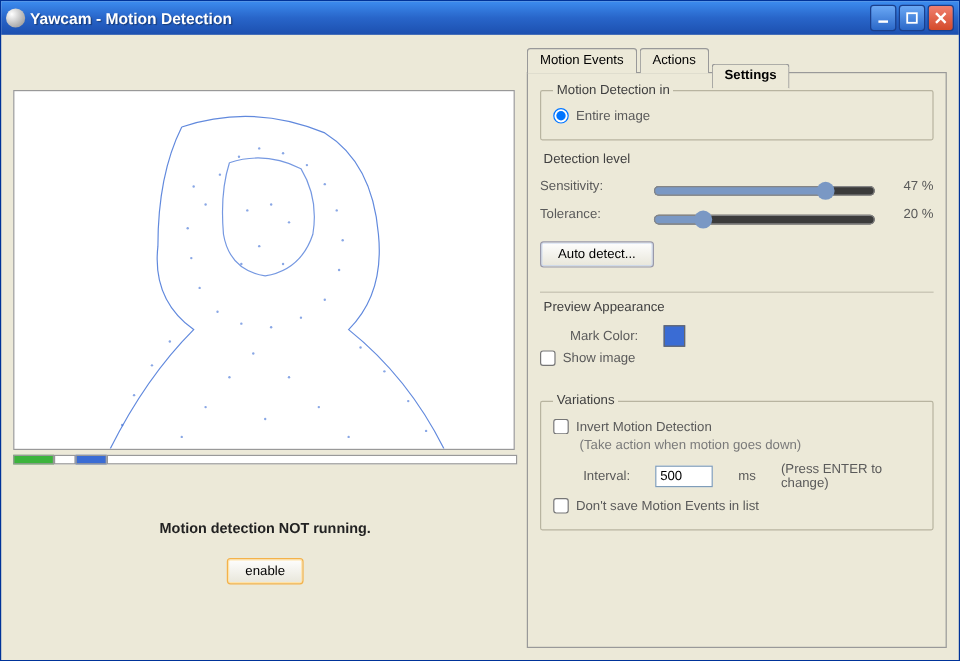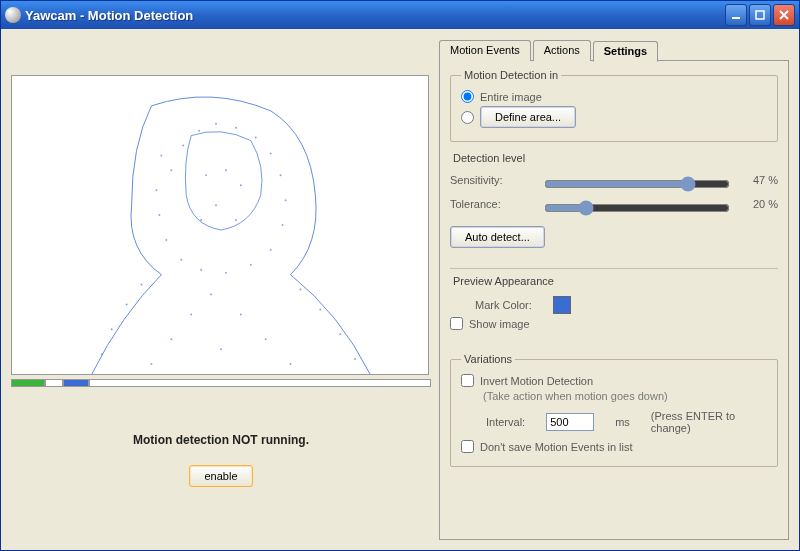--- a/index.html
+++ b/index.html
@@ -119,21 +119,21 @@
   border-radius: 3px 3px 0 0;
   margin-right: 2px;
   font-size: 11px;
   cursor: pointer;
   position: relative;
   top: 1px;
 }
 .tab.active {
   background: #ece9d8;
   font-weight: bold;
-  top: 2px;
+  top: 14px;
   border-bottom: 1px solid #ece9d8;
 }
 .tab-panel {
   flex: 1;
   border: 1px solid #999;
   background: #ece9d8;
   padding: 8px 10px;
   position: relative;
   z-index: 1;
 }
@@ -300,24 +300,20 @@
         <div class="tab active">Settings</div>
       </div>
       <div class="tab-panel">
 
         <fieldset>
           <legend>Motion Detection in</legend>
           <div class="radio-row">
             <input type="radio" name="mdin" checked="" style="">
             <span>Entire image</span>
           </div>
-          <div class="radio-row">
-            <input type="radio" name="mdin" style="">
-            <button class="btn">Define area...</button>
-          </div>
         </fieldset>
 
         <fieldset class="noframe">
           <legend>Detection level</legend>
           <div class="slider-row">
             <span class="label">Sensitivity:</span>
             <input type="range" min="0" max="100" value="80" style="">
             <span class="val">47 %</span>
           </div>
           <div class="slider-row">

